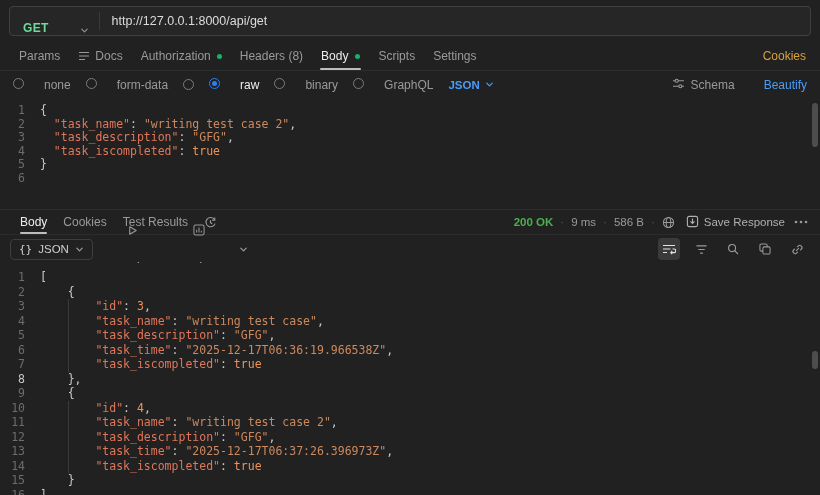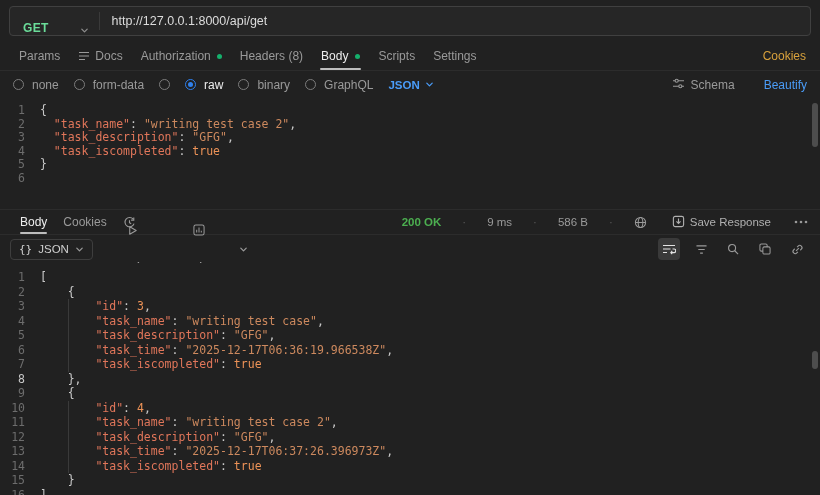--- a/index.html
+++ b/index.html
@@ -31,21 +31,21 @@
   .tab{position:relative;height:100%;display:flex;align-items:center;gap:5px;padding:0 9px;color:#9a9a9a;font-size:12px;cursor:pointer;white-space:nowrap;}
   .tab.active{color:#ededed;gap:6px;}
   .tab.active::after{content:"";position:absolute;left:8px;right:8px;bottom:0;height:2px;background:#bdbdbd;border-radius:1px;}
   .tab-icon{display:flex;align-items:center;color:#9a9a9a;}
   .gdot{width:5px;height:5px;border-radius:50%;background:var(--dot-green);margin-left:1px;}
   .cookies-link{margin-left:auto;color:var(--cookies-amber);font-size:12px;cursor:pointer;padding-right:4px;}
 
   
   .body-bar{height:27px;display:flex;align-items:center;padding:0 13px;gap:15px;font-size:12px;flex-shrink:0;}
   .options-wrap{display:flex;align-items:center;gap:15px;}
-  .radio{display:flex;align-items:center;gap:8px;color:#9a9a9a;cursor:pointer;white-space:nowrap;}
+  .radio{display:flex;gap:20px;color:#9a9a9a;cursor:pointer;white-space:nowrap;}
   .radio .rc{width:11px;height:11px;border:1px solid #7c7c7c;border-radius:50%;position:relative;flex-shrink:0;}
   .radio.selected{color:#ededed;}
   .radio.selected .rc{border-color:#2f80ed;}
   .radio.selected .rc::after{content:"";position:absolute;inset:2px;border-radius:50%;background:#2f80ed;}
   .lang-select{display:flex;align-items:center;gap:5px;color:var(--accent-blue);cursor:pointer;font-size:11.5px;font-weight:600;}
   .lang-select .chev{color:var(--accent-blue);}
   .right-tools{margin-left:auto;display:flex;align-items:center;gap:16px;}
   .schema-btn{display:flex;align-items:center;gap:6px;color:#9a9a9a;cursor:pointer;}
   .beautify-btn{color:var(--accent-blue);cursor:pointer;padding-left:13px;}
 
@@ -64,21 +64,21 @@
   .tk-p{color:#c9c9c9;}
   .tk-k{color:var(--code-key);}
   .tk-s{color:var(--code-string);}
   .tk-n,.tk-b{color:var(--code-number);}
   .vthumb{position:absolute;right:2px;width:6px;border-radius:3px;background:#4d4d4d;cursor:pointer;}
 
   
   .resp-header{height:25px;display:flex;align-items:center;padding:0 12px;border-bottom:1px solid #2c2c2c;flex-shrink:0;}
   .resp-header .tab{padding:0 8px;}
   .hist-icon{display:flex;align-items:center;color:#9a9a9a;margin-left:8px;cursor:pointer;}
-  .resp-meta{margin-left:auto;display:flex;align-items:center;gap:21px;font-size:11.5px;justify-content:center;}
+  .resp-meta{margin-left:auto;display:flex;align-items:center;gap:7px;font-size:11.5px;justify-content:center;}
   .status{color:var(--status-green);font-weight:600;}
   .meta-dim{color:#9a9a9a;}
   .meta-dot::before{content:"·";color:#5a5a5a;}
   .globe{display:flex;align-items:center;color:#9a9a9a;cursor:pointer;}
   .save-btn{display:flex;align-items:center;gap:5px;color:#b0b0b0;cursor:pointer;margin-left:4px;}
   .more-btn{display:flex;align-items:center;color:#9a9a9a;cursor:pointer;margin-left:2px;}
 
   
   .resp-toolbar{height:28px;display:flex;align-items:center;gap:13px;padding:0 10px;flex-shrink:0;}
   .format-btn{display:flex;align-items:center;gap:6px;border:1px solid #3e3e3e;border-radius:4px;padding:3px 8px;color:#cfcfcf;font-size:11.5px;cursor:pointer;}
@@ -221,20 +221,23 @@
     <div class="vthumb" style="top:5px;height:44px;"></div>
   </div>
 
   <div class="resp-header">
     <div id="response-tabs" class="tabs-wrap">
         <div class="tab active">
           <span>Body</span>
         </div>
         <div class="tab">
           <span>Cookies</span>
+        </div>
+        <div class="tab">
+          <span>Test Results</span>
         </div>
       </div>
     <span class="hist-icon">
         <svg width="13" height="13" viewBox="0 0 14 14">
           <path d="M11.9 8.2A5 5 0 1 1 11 3.4" fill="none" stroke="currentColor" stroke-width="1.2"></path>
           <path d="M11.6 1.6v2.9H8.7" fill="none" stroke="currentColor" stroke-width="1.2"></path>
           <path d="M7 4.5V7.2l1.8 1.2" fill="none" stroke="currentColor" stroke-width="1.2"></path>
         </svg>
       </span>
     <div class="resp-meta">

